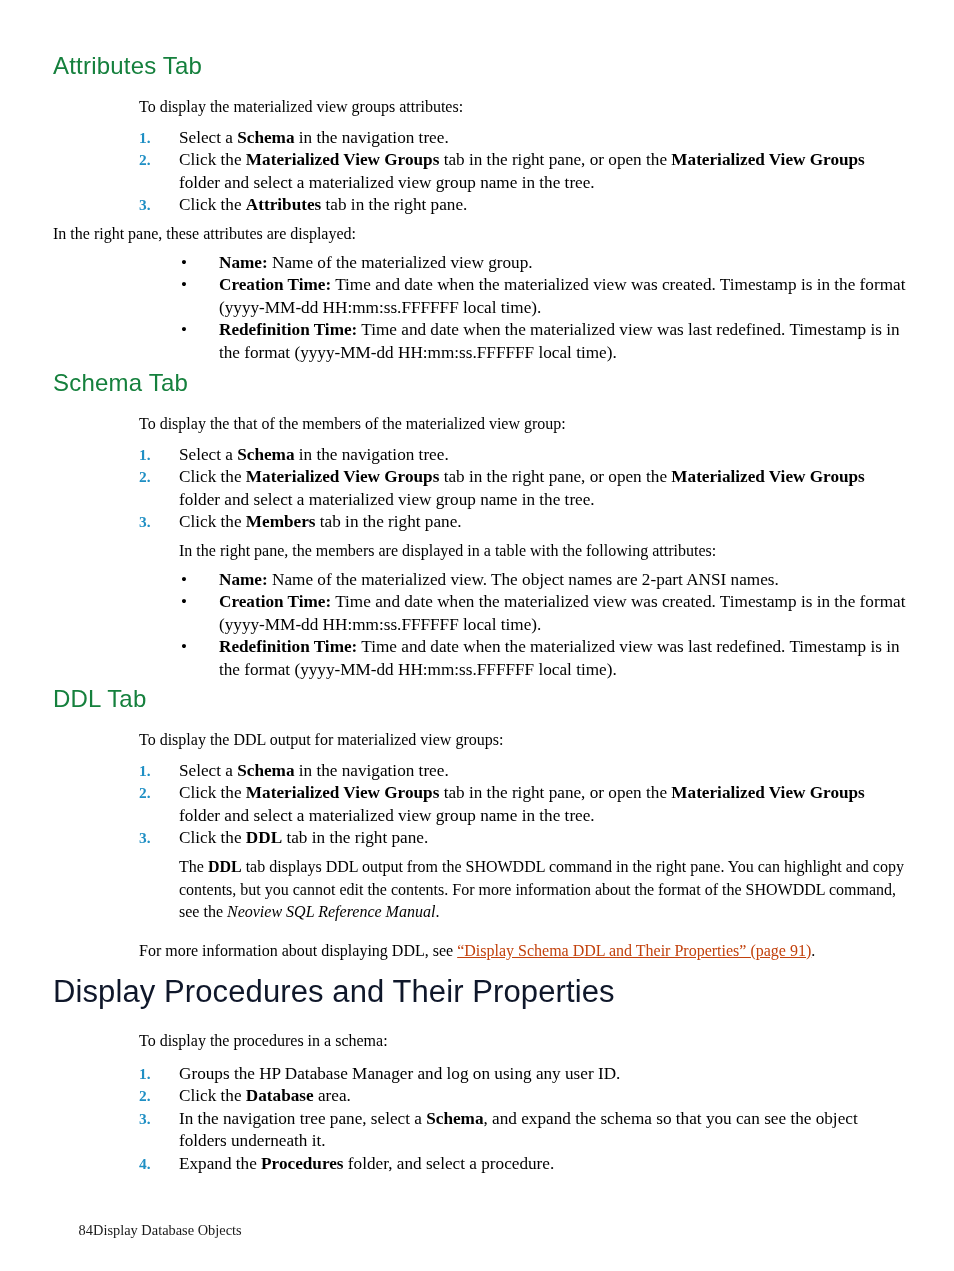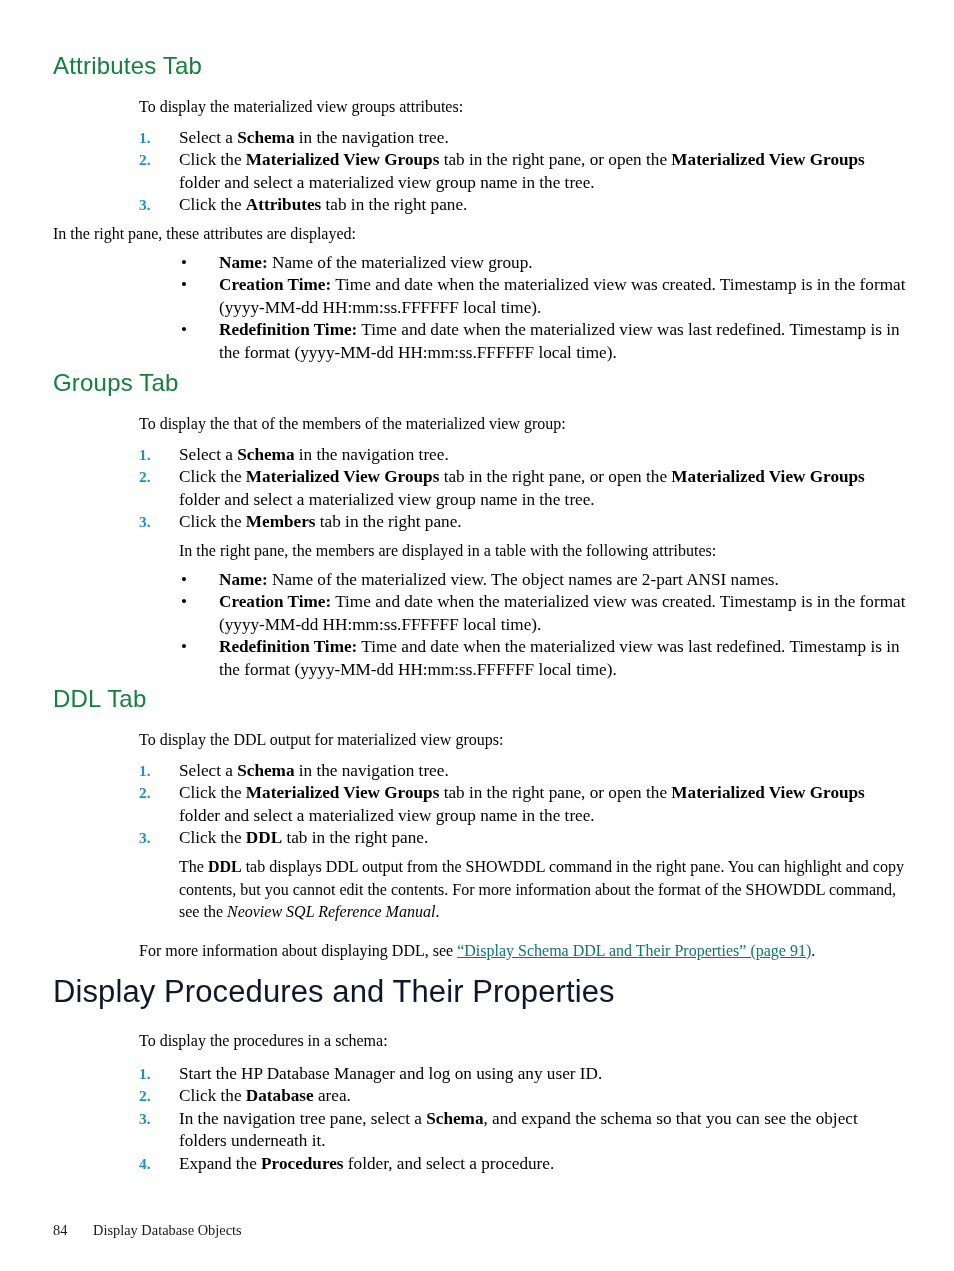--- a/index.html
+++ b/index.html
@@ -90,34 +90,34 @@
   ul.bullets > li .dot {
     position: absolute;
     left: 2px;
     top: 0;
     font-size: 17px;
     line-height: 22.6px;
   }
 
   
   .xref {
-    color: #0f766e;
+    color: #c2410c;
   }
 
   
   .footer {
     position: absolute;
     left: 53px;
     bottom: 32px;
     font-size: 14.4px;
     line-height: 18px;
     color: #1a1a1a;
     white-space: nowrap;
   }
-  .footer .pg { display: inline-block; width: 40px; }
+  .footer .pg { display: inline-block; width: 40px; text-align: right; }
 
   .sp-6  { height: 6px; }
   .sp-8  { height: 8px; }
   .sp-10 { height: 10px; }
   .sp-16 { height: 16px; }
   .sp-20 { height: 20px; }
 </style>
 </head>
 <body>
 
@@ -165,21 +165,21 @@
       </li>
       <li>
         <span class="dot">•</span>
         <span><b>Redefinition Time:</b> Time and date when the materialized view was last redefined. Timestamp is in the format (yyyy-MM-dd HH:mm:ss.FFFFFF local time).</span>
       </li>
     </ul>
   </div>
 
   <div style="position:absolute; left:53px; top:369px; width:856px;">
 
-    <h2 class="h2">Groups Tab</h2>
+    <h2 class="h2">Schema Tab</h2>
 
     <div class="sp-16"></div>
 
     <p class="para indent-1">To display the that of the members of the materialized view group:</p>
 
     <div class="sp-8"></div>
 
     <ol class="steps">
       <li>
         <span class="num">1.</span>
@@ -257,21 +257,21 @@
 
     <div class="sp-20"></div>
 
     <p class="para indent-1">To display the procedures in a schema:</p>
 
     <div class="sp-10"></div>
 
     <ol class="steps">
       <li>
         <span class="num">1.</span>
-        <span>Start the HP Database Manager and log on using any user ID.</span>
+        <span>Groups the HP Database Manager and log on using any user ID.</span>
       </li>
       <li>
         <span class="num">2.</span>
         <span>Click the <b>Database</b> area.</span>
       </li>
       <li>
         <span class="num">3.</span>
         <span>In the navigation tree pane, select a <b>Schema</b>, and expand the schema so that you can see the object folders underneath it.</span>
       </li>
       <li>

